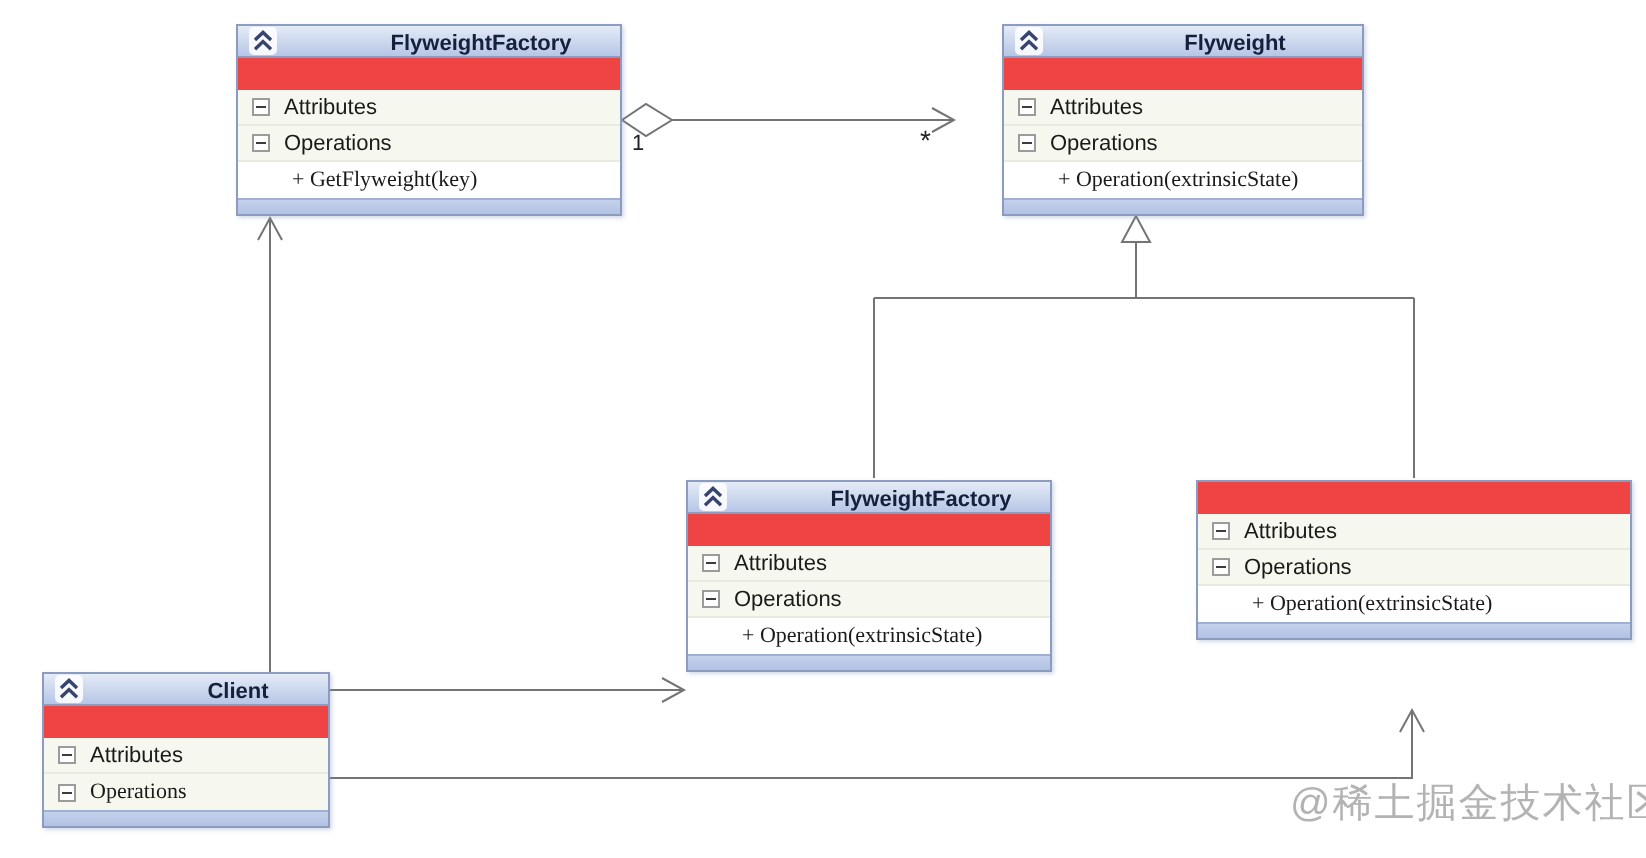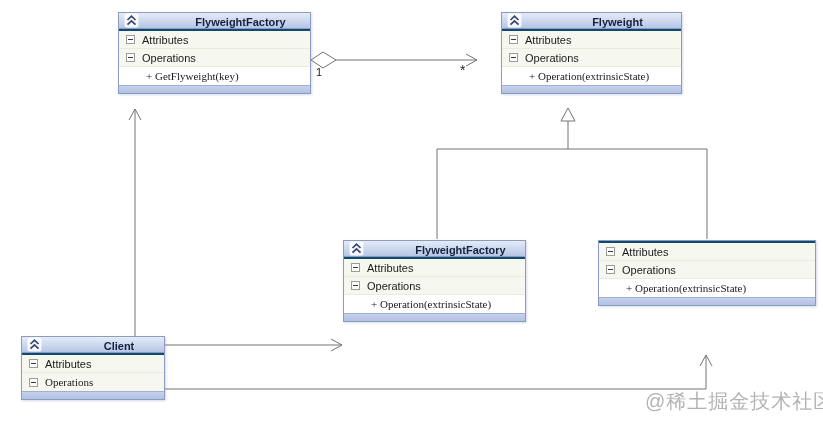--- a/index.html
+++ b/index.html
@@ -42,21 +42,21 @@
   .cls-title {
     flex: 1;
     text-align: center;
     font-weight: bold;
     font-size: 11px;
     color: #15203d;
     padding-right: 10px;
     white-space: nowrap;
     overflow: hidden;
   }
-  .cls-body { padding-top: 2px; background: #0c4a6e; }
+  .cls-body { padding-top: 16px; background: #ef4444; }
   .row {
     height: 18px;
     display: flex;
     align-items: center;
     border-bottom: 1px solid #e9ebde;
     white-space: nowrap;
   }
   .row:last-child { border-bottom: none; font-family: Liberation Serif, serif; }
   .row.section { background: #f6f7ee; padding-left: 7px; }
   .row.member  { background: #ffffff; padding-left: 27px; }

